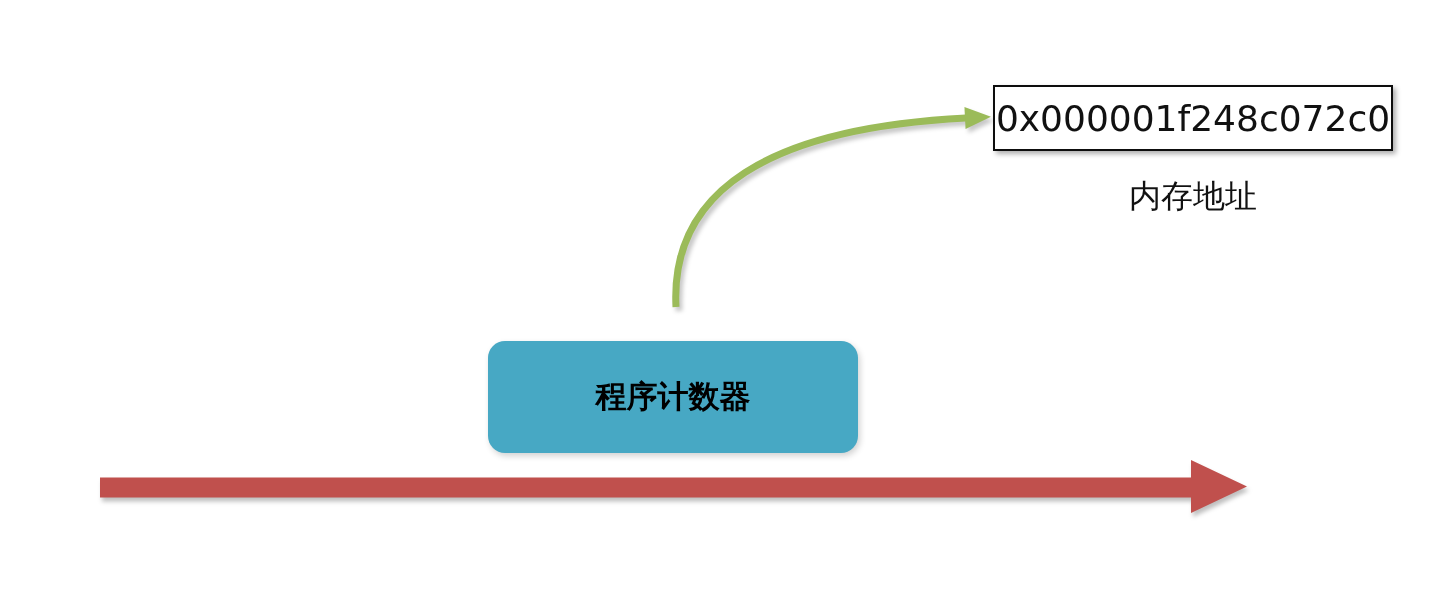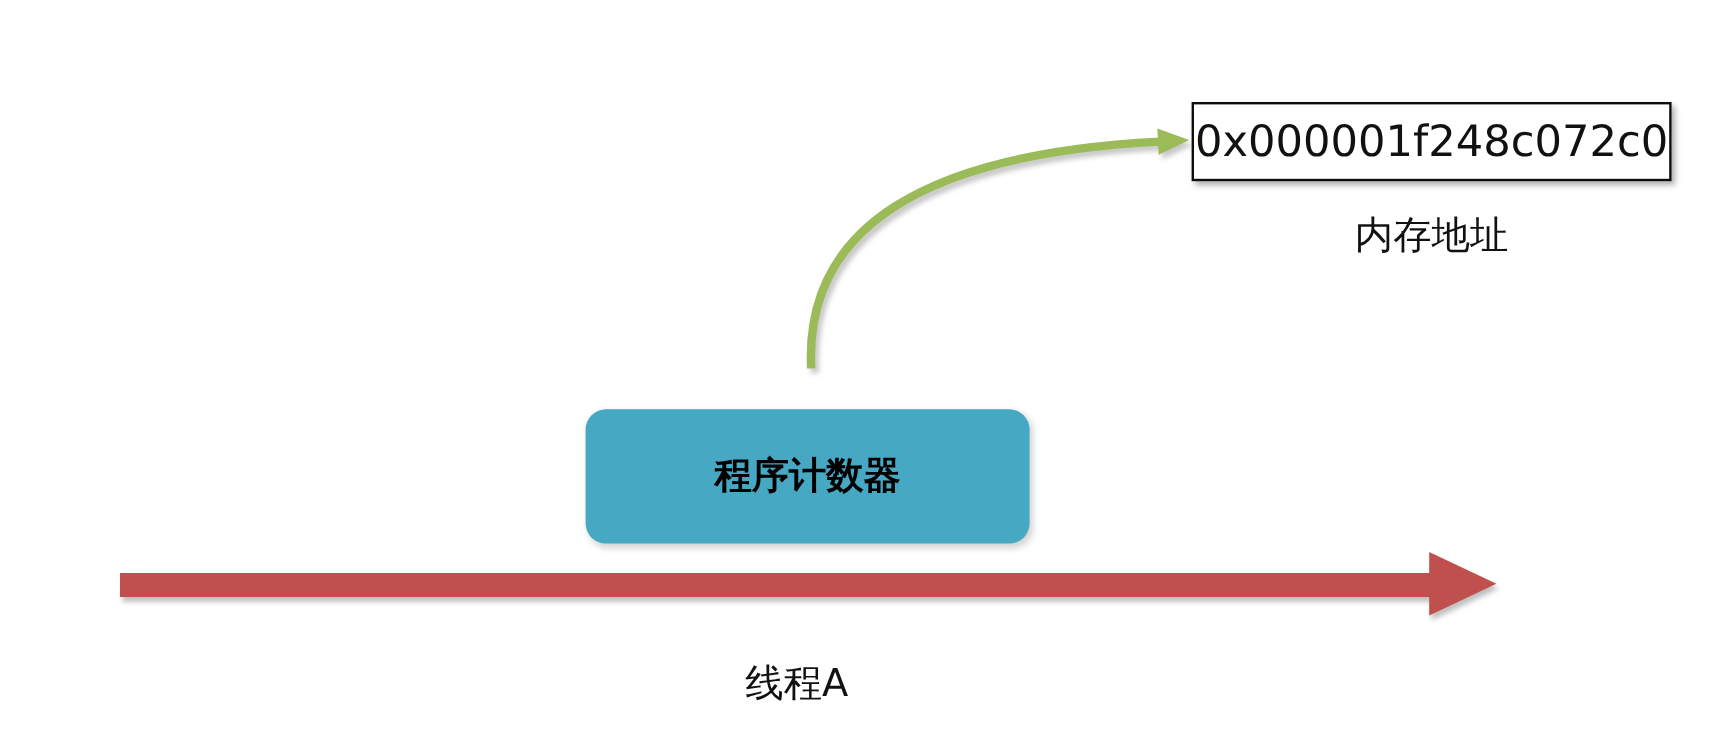--- a/index.html
+++ b/index.html
@@ -91,15 +91,14 @@
   <div class="pc-box">
     <span class="label">程序计数器</span>
   </div>
 
   <div class="addr-box">
     <span>0x000001f248c072c0</span>
   </div>
 
   <div class="addr-caption">内存地址</div>
 
-  <div class="thread-label">线程A</div>
 
 </div>
 
 </body></html>

